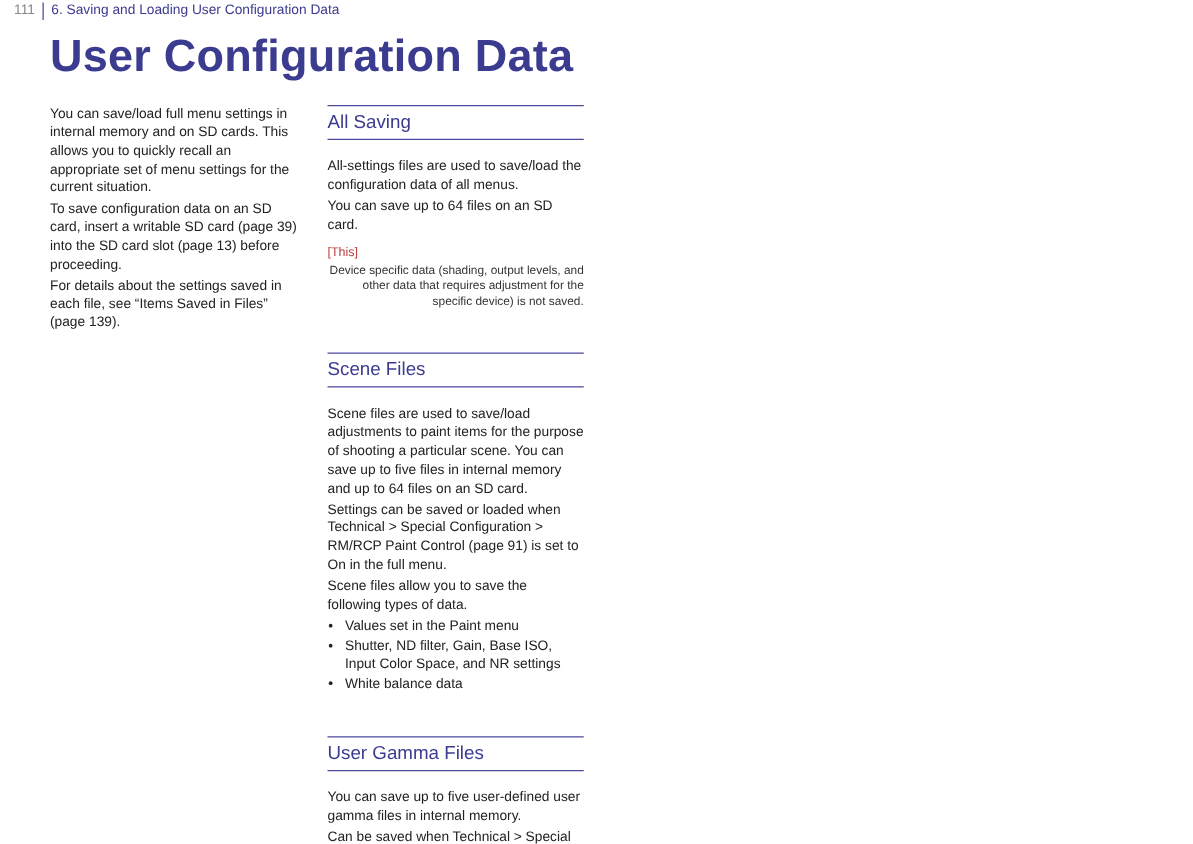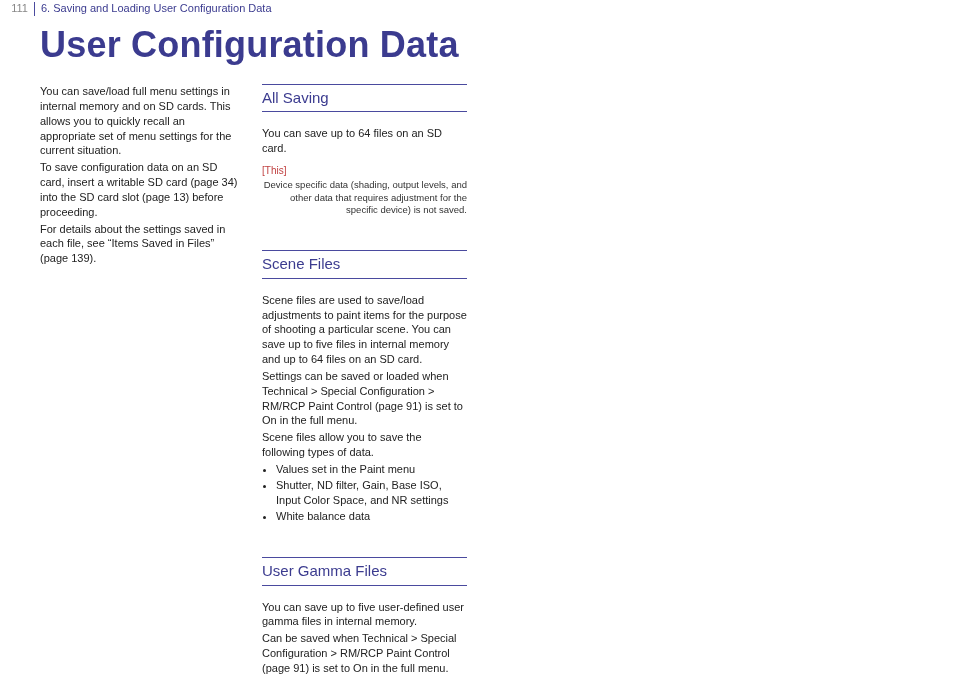--- a/index.html
+++ b/index.html
@@ -104,28 +104,29 @@
 <div class="header">
   <div class="page-num">111</div>
   <div class="vrule"></div>
   <div class="chapter">6. Saving and Loading User Configuration Data</div>
 </div>
 
 <div class="page-title">User Configuration Data</div>
 
 <div class="col col1">
   <p>You can save/load full menu settings in internal memory and on SD cards. This allows you to quickly recall an appropriate set of menu settings for the current situation.</p>
-  <p>To save configuration data on an SD card, insert a writable SD card (page 34) into the SD card slot (page 13) before proceeding.</p>
+  <p>To save configuration data on an SD card, insert a writable SD card (page 39) into the SD card slot (page 13) before proceeding.</p>
   <p>For details about the settings saved in each file, see “Items Saved in Files” (page 139).</p>
 </div>
 
 <div class="col col2">
 
   <div class="sect-block">
     <div class="sect-head">All Saving</div>
+    <p>All-settings files are used to save/load the configuration data of all menus.</p>
     <p>You can save up to 64 files on an SD card.</p>
     <div class="note-label">[This]</div>
     <div class="note-body">Device specific data (shading, output levels, and other data that requires adjustment for the specific device) is not saved.</div>
   </div>
 
   <div class="sect-block">
     <div class="sect-head">Scene Files</div>
     <p>Scene files are used to save/load adjustments to paint items for the purpose of shooting a particular scene. You can save up to five files in internal memory and up to 64 files on an SD card.</p>
     <p>Settings can be saved or loaded when Technical &gt; Special Configuration &gt; RM/RCP Paint Control (page 91) is set to On in the full menu.</p>
     <p>Scene files allow you to save the following types of data.</p>

